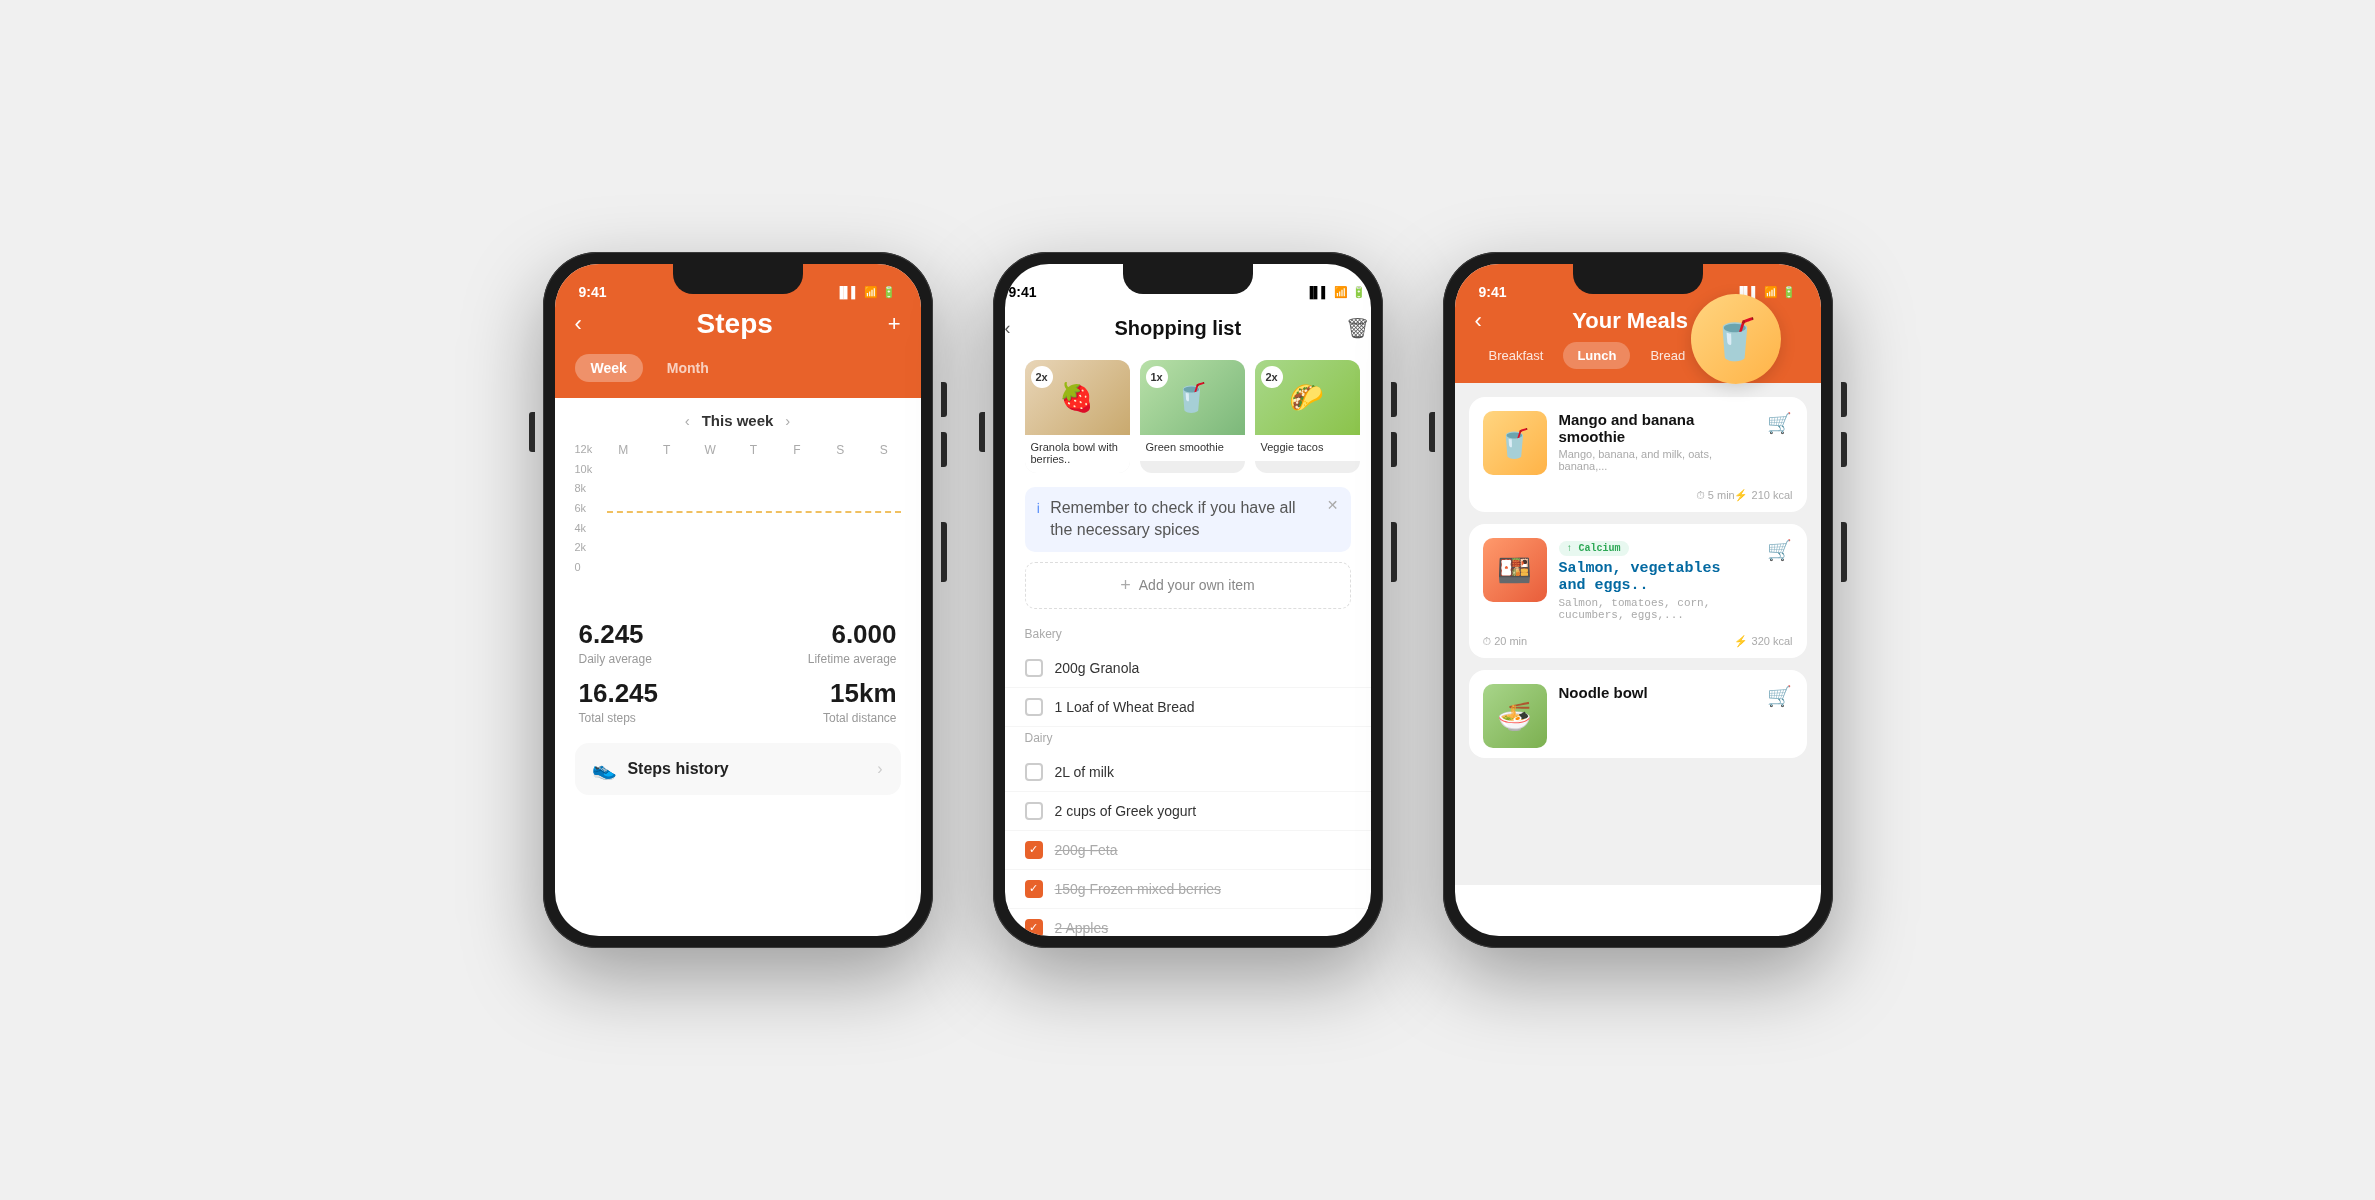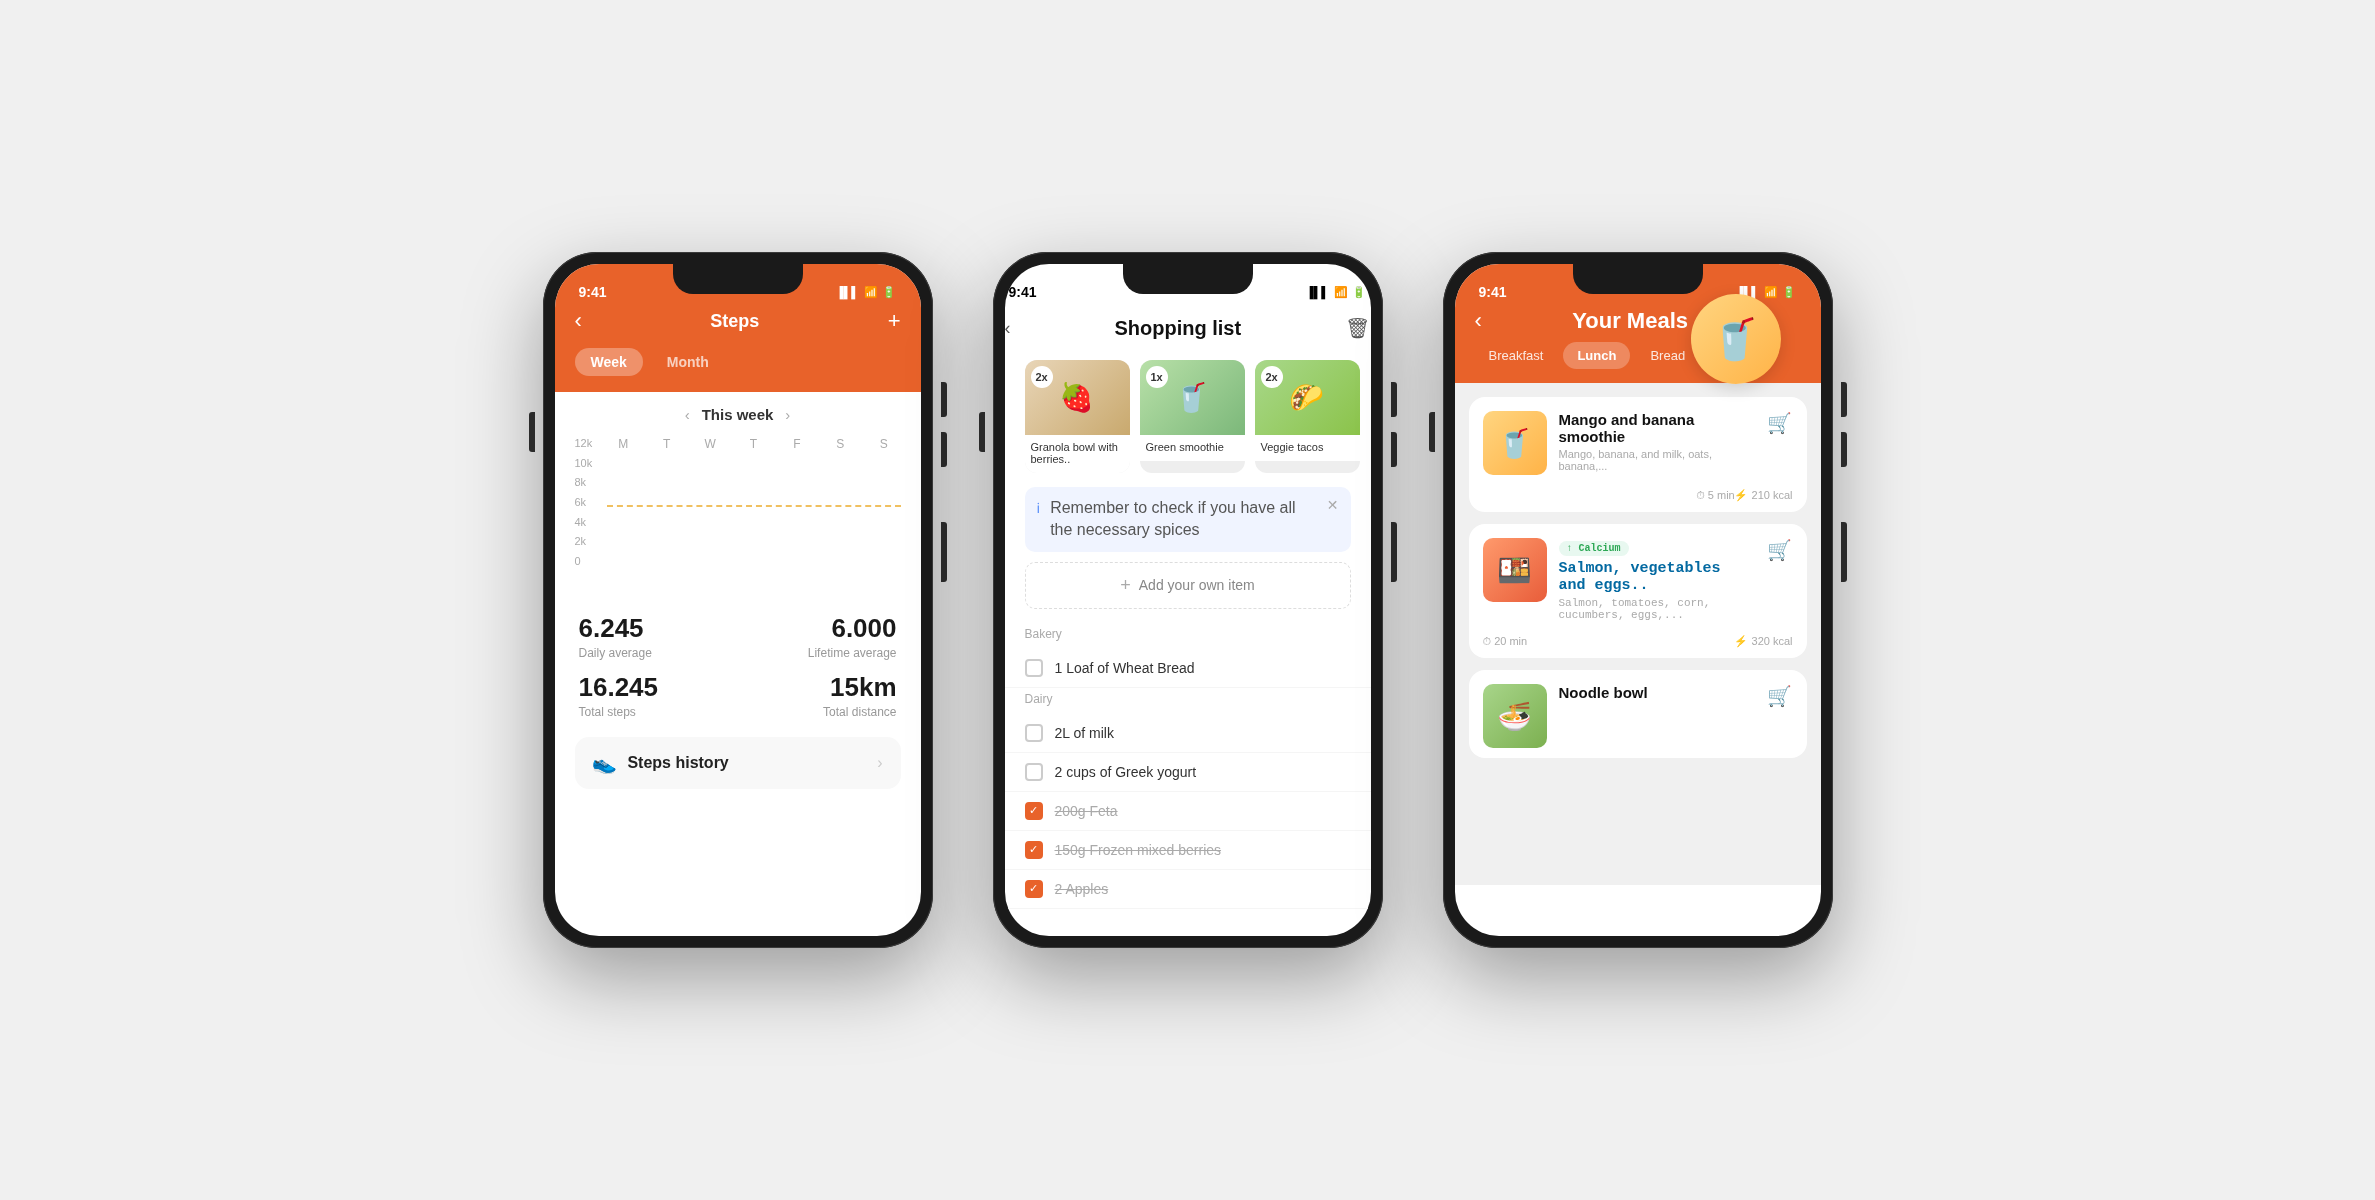--- a/index.html
+++ b/index.html
@@ -422,21 +422,21 @@
         <div class="status-bar light" style="padding:12px 4px 0;">
           <span class="status-time">9:41</span>
           <div class="status-icons">
             <span>▐▌▌</span>
             <span>📶</span>
             <span>🔋</span>
           </div>
         </div>
         <div class="header-nav" style="display:flex;justify-content:space-between;align-items:center;padding-bottom:8px;color:#fff;">
           <span class="header-icon">‹</span>
-          <span style="color:#fff;font-size:18px;font-weight:700;">Steps</span>
+          <span style="color:#fff;font-size:28px;font-weight:700;">Steps</span>
           <span class="header-icon">+</span>
         </div>
         <div class="tabs-row">
           <span class="tab-pill active">Week</span>
           <span class="tab-pill" style="opacity:0.7;">Month</span>
         </div>
       </div>
 
       <div class="week-nav">
         <span class="nav-arrow">‹</span>
@@ -546,20 +546,24 @@
       </div>
 
       <div class="add-own-row">
         <span style="color:#aaa;font-size:18px;">+</span>
         <span class="add-own-label">Add your own item</span>
       </div>
 
       <div class="section-label">Bakery</div>
       <div class="check-item">
         <div class="checkbox"></div>
+        <span class="item-text">200g Granola</span>
+      </div>
+      <div class="check-item">
+        <div class="checkbox"></div>
         <span class="item-text">1 Loaf of Wheat Bread</span>
       </div>
 
       <div class="section-label">Dairy</div>
       <div class="check-item">
         <div class="checkbox"></div>
         <span class="item-text">2L of milk</span>
       </div>
       <div class="check-item">
         <div class="checkbox"></div>

